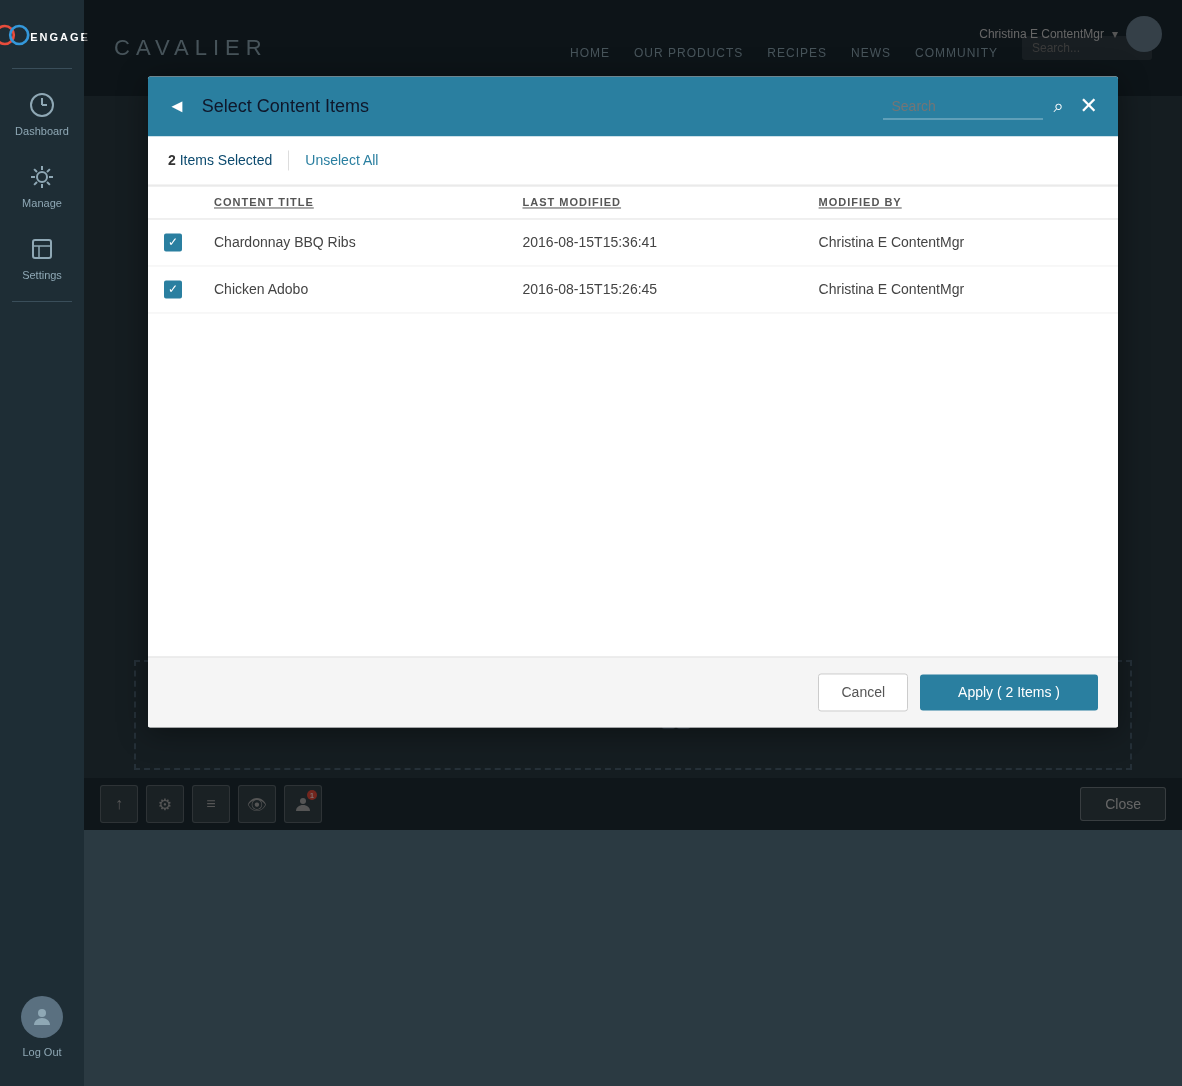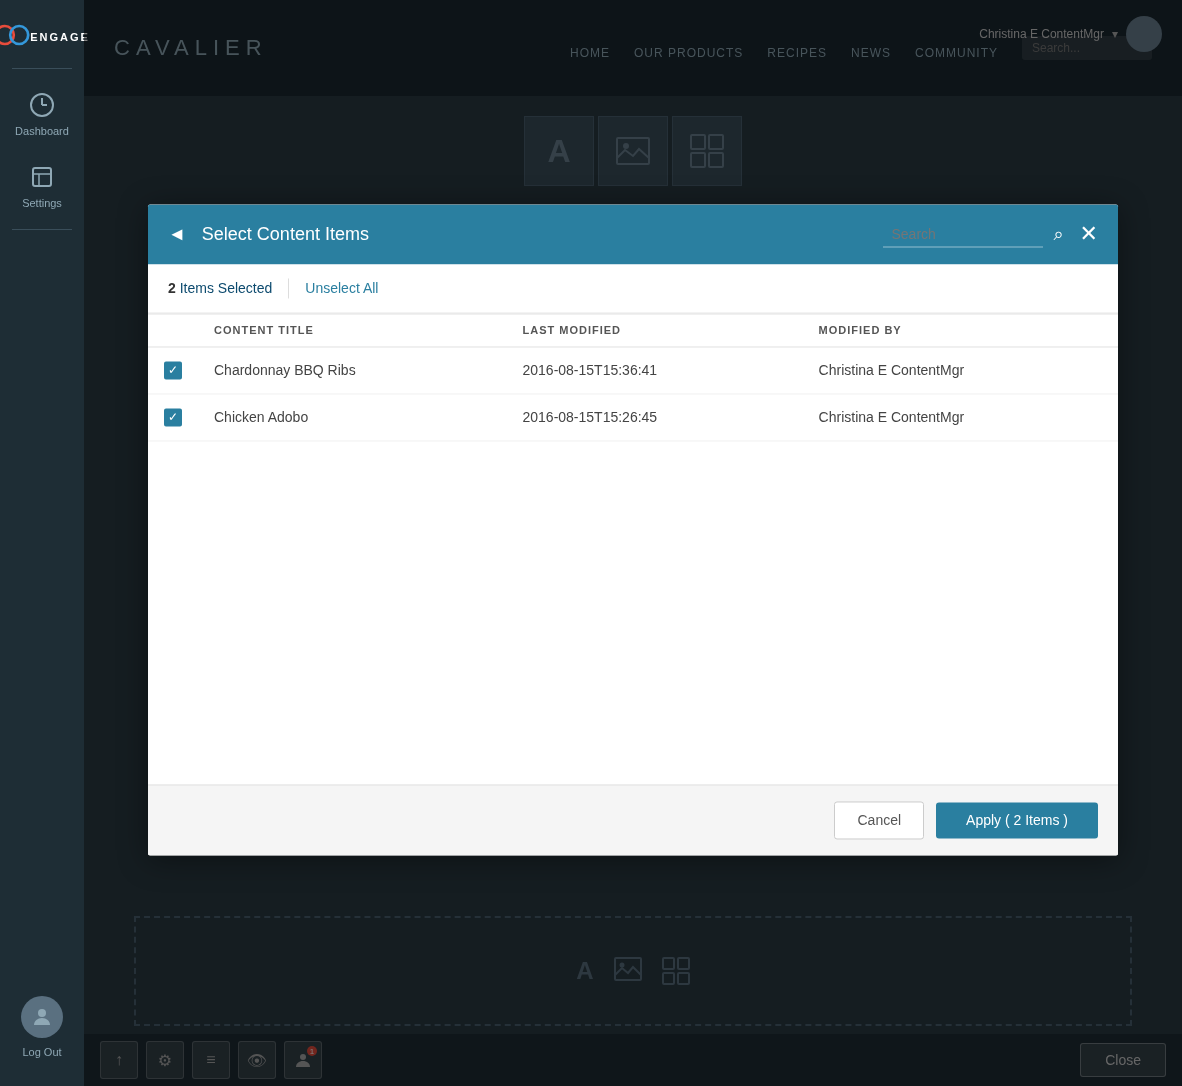--- a/index.html
+++ b/index.html
@@ -90,21 +90,21 @@
       font-size: 11px;
       color: #8fa8b5;
       margin-bottom: 28px;
       cursor: pointer;
     }
 
     
     .main-area {
       position: absolute;
       left: 84px; top: 0;
-      width: 1098px; height: 1086px;
+      width: 1098px; height: 830px;
       background: #2b3a42;
       overflow: hidden;
     }
 
     
     .site-header {
       width: 100%;
       background: #1a2830;
       height: 96px;
       display: flex;
@@ -207,21 +207,21 @@
     }
     .modal-back-btn {
       color: white;
       font-size: 18px;
       cursor: pointer;
       margin-right: 16px;
       background: none;
       border: none;
     }
     .modal-title {
-      color: #ffffff;
+      color: #0f172a;
       font-size: 18px;
       font-weight: 400;
       flex: 1;
     }
     .modal-search-area {
       display: flex;
       align-items: center;
       gap: 10px;
     }
     .modal-search-input {
@@ -289,20 +289,21 @@
     }
     .content-table th {
       text-align: left;
       font-size: 11px;
       font-weight: 700;
       color: #555;
       letter-spacing: 1px;
       padding: 10px 16px;
       border-bottom: 1px solid #e0e0e0;
       border-top: 1px solid #e0e0e0;
+      text-decoration: underline;
     }
     .content-table td {
       padding: 14px 16px;
       font-size: 14px;
       color: #444;
       border-bottom: 1px solid #f0f0f0;
     }
     .content-table .checkbox-cell {
       width: 50px;
       text-align: center;
@@ -345,21 +346,21 @@
     .cancel-btn {
       padding: 10px 22px;
       background: white;
       border: 1px solid #ccc;
       border-radius: 3px;
       font-size: 14px;
       color: #555;
       cursor: pointer;
     }
     .apply-btn {
-      padding: 10px 30px;
+      padding: 10px 38px;
       background: #2a7fa0;
       border: none;
       border-radius: 3px;
       font-size: 14px;
       color: white;
       cursor: pointer;
       font-weight: 500;
     }
 
     
@@ -421,20 +422,29 @@
   <div class="sidebar-divider"></div>
   <div class="sidebar-item">
     <div class="sidebar-item-icon">
       <svg width="28" height="28" viewBox="0 0 28 28" fill="none">
         <circle cx="14" cy="14" r="11" stroke="#8fa8b5" stroke-width="2" fill="none"></circle>
         <path d="M14 14 L14 7" stroke="#8fa8b5" stroke-width="2"></path>
         <path d="M14 14 L19 14" stroke="#8fa8b5" stroke-width="2"></path>
       </svg>
     </div>
     <span class="sidebar-item-label">Dashboard</span>
+  </div>
+  <div class="sidebar-item">
+    <div class="sidebar-item-icon">
+      <svg width="28" height="28" viewBox="0 0 28 28" fill="none">
+        <circle cx="14" cy="14" r="5" stroke="#8fa8b5" stroke-width="2" fill="none"></circle>
+        <path d="M14 3 L14 7M14 21 L14 25M3 14 L7 14M21 14 L25 14M6.1 6.1 L9 9M19 19 L21.9 21.9M21.9 6.1 L19 9M9 19 L6.1 21.9" stroke="#8fa8b5" stroke-width="2"></path>
+      </svg>
+    </div>
+    <span class="sidebar-item-label">Manage</span>
   </div>
   <div class="sidebar-item">
     <div class="sidebar-item-icon">
       <svg width="28" height="28" viewBox="0 0 28 28" fill="none">
         <rect x="5" y="5" width="18" height="18" rx="2" stroke="#8fa8b5" stroke-width="2" fill="none"></rect>
         <line x1="5" y1="11" x2="23" y2="11" stroke="#8fa8b5" stroke-width="1.5"></line>
         <line x1="11" y1="11" x2="11" y2="23" stroke="#8fa8b5" stroke-width="1.5"></line>
       </svg>
     </div>
     <span class="sidebar-item-label">Settings</span>

